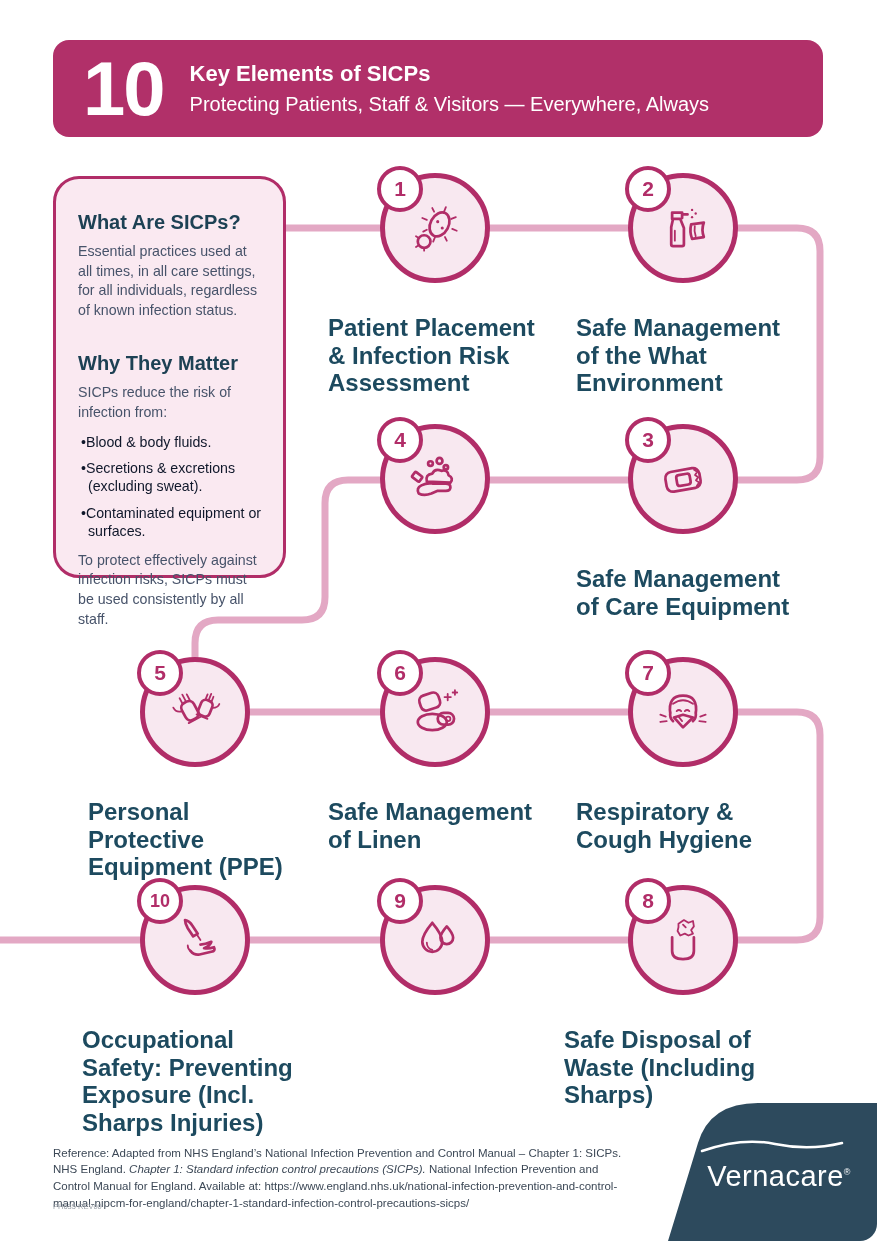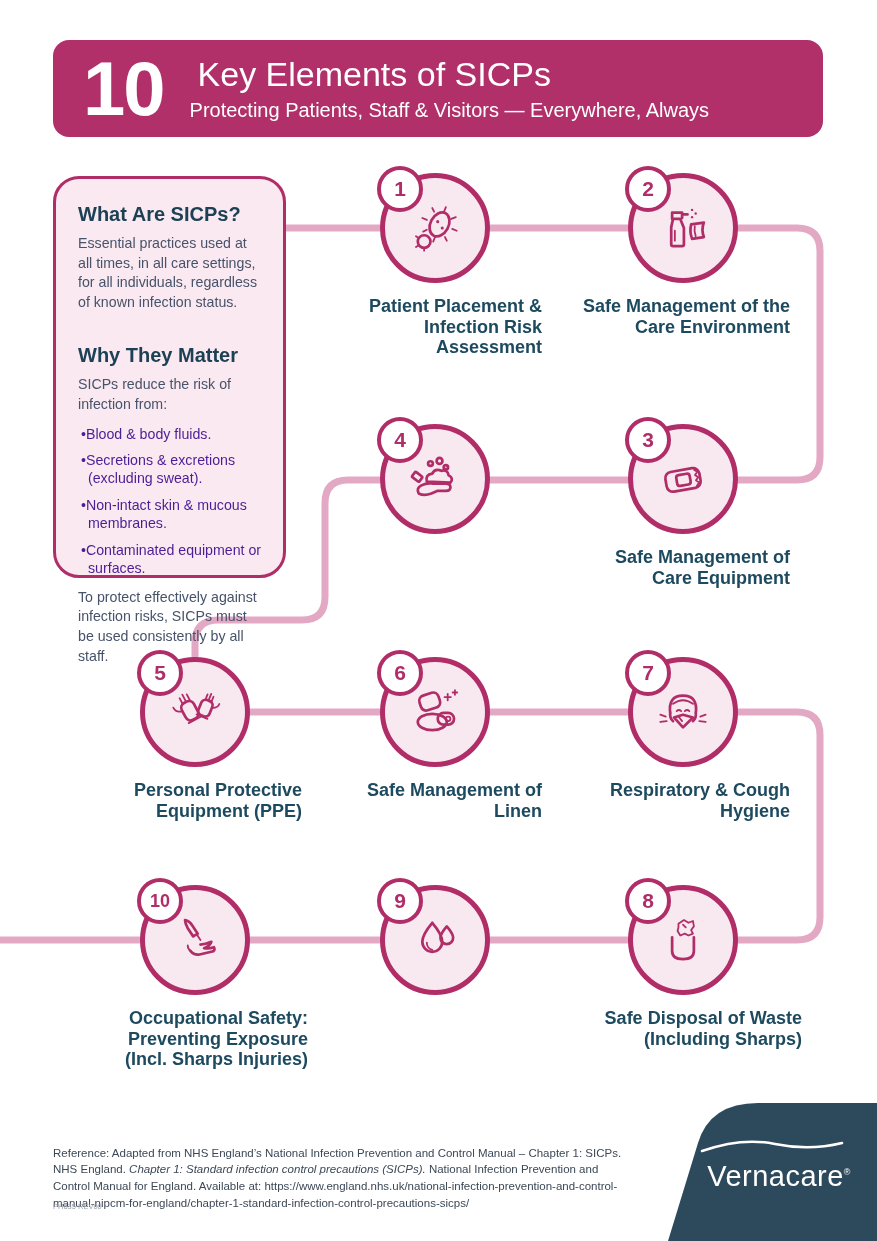--- a/index.html
+++ b/index.html
@@ -1,56 +1,56 @@
 <!DOCTYPE html>
 <html><head>
 <meta charset="utf-8">
 <style>
   html,body{margin:0;padding:0;background:#ffffff;}
   .page{position:relative;width:877px;height:1241px;background:#ffffff;overflow:hidden;
-        font-family:"Liberation Sans",sans-serif;}
+        font-family:"Liberation Sans",sans-serif;border-radius:17px;}
 
   
   .header{position:absolute;left:53px;top:40px;width:770px;height:97px;
           background:#b13069;border-radius:16px;display:flex;align-items:center;
           color:#fff;box-sizing:border-box;padding:0 30px;}
   .big-number{font-size:76px;font-weight:700;line-height:1;letter-spacing:-2px;margin-right:26px;}
-  .header-title{font-size:34px;font-weight:400;line-height:1.1;margin:0 0 6px 8px;}
+  .header-title{font-size:22px;font-weight:700;line-height:1.1;margin:0 0 6px 0;}
   .header-subtitle{font-size:20px;font-weight:400;line-height:1.1;}
 
   
   .connector{position:absolute;left:0;top:0;z-index:1;}
   .connector path{stroke:#e3a8c4;stroke-width:7;fill:none;}
 
   
   .info-box{position:absolute;left:53px;top:176px;width:233px;height:402px;z-index:2;
             background:#fae9f1;border:3px solid #b12d68;border-radius:26px;
-            box-sizing:border-box;padding:24px 20px 0 22px;}
+            box-sizing:border-box;padding:32px 20px 0 22px;}
   .info-box h2{margin:0 0 8px 0;font-size:20px;font-weight:700;color:#1d4154;}
   .info-box .why{margin-top:32px;}
   .info-box p{margin:0 0 10px 0;font-size:14.2px;line-height:1.38;color:#47536a;}
   .info-box ul{margin:0 0 10px 0;padding:0;list-style:none;}
-  .info-box li{font-size:14.2px;line-height:1.3;color:#4c1d95;margin-bottom:8px;
+  .info-box li{font-size:14.2px;line-height:1.3;color:#0f172a;margin-bottom:8px;
                padding-left:10px;text-indent:-7px;}
   .info-box li::before{content:"•";}
 
   
   .item{position:absolute;width:240px;z-index:3;}
   .circle{position:relative;width:100px;height:100px;margin:0 auto;border-radius:50%;
           background:#f8e8f0;border:5px solid #b12d68;display:flex;align-items:center;
           justify-content:center;box-sizing:content-box;}
   .badge{position:absolute;top:-12px;left:-8px;width:38px;height:38px;border-radius:50%;
          background:#ffffff;border:4px solid #b12d68;color:#b12d68;font-weight:700;
          font-size:21px;display:flex;align-items:center;justify-content:center;z-index:4;}
   .badge.two-digit{font-size:18px;}
   .icon{width:58px;height:58px;}
   .icon *{stroke:#b12d68;stroke-width:3;fill:none;stroke-linecap:round;stroke-linejoin:round;}
   .icon .fill{fill:#b12d68;stroke:none;}
   .icon .thin{stroke-width:2;}
-  .label{margin:13px auto 0 auto;width:214px;text-align:right;font-size:18px;
+  .label{margin:31px auto 0 auto;width:214px;text-align:left;font-size:24px;
          font-weight:700;line-height:1.15;color:#1d4a5f;}
   .item-1{left:315px;top:173px;}  .item-2{left:563px;top:173px;}
   .item-3{left:563px;top:424px;}  .item-4{left:315px;top:424px;}
   .item-5{left:75px; top:657px;}  .item-6{left:315px;top:657px;}
   .item-7{left:563px;top:657px;}  .item-8{left:563px;top:885px;}
   .item-9{left:315px;top:885px;}  .item-10{left:75px;top:885px;}
   .item-8 .label{width:238px;}
   .item-10 .label{width:226px;}
 
   
@@ -82,21 +82,20 @@
   </svg>
 
   <aside class="info-box">
     <h2>What Are SICPs?</h2>
     <p>Essential practices used at all times, in all care settings, for all individuals, regardless of known infection status.</p>
     <h2 class="why">Why They Matter</h2>
     <p>SICPs reduce the risk of infection from:</p>
     <ul>
       <li>Blood &amp; body fluids.</li>
       <li>Secretions &amp; excretions (excluding sweat).</li>
-      <li>Non-intact skin &amp; mucous membranes.</li>
       <li>Contaminated equipment or surfaces.</li>
     </ul>
     <p>To protect effectively against infection risks, SICPs must be used consistently by all staff.</p>
   </aside>
 
   <div class="item item-1">
     <div class="circle">
       <span class="badge">1</span>
       <svg class="icon" viewBox="0 0 64 64">
         <ellipse cx="37" cy="28" rx="10" ry="14" transform="rotate(28 37 28)"></ellipse>
@@ -117,21 +116,21 @@
         <path d="M21 22 L19 31 V50 Q19 52 21 52 H31 Q33 52 33 50 V32 L29 22 Z"></path>
         <path d="M20 22 V15 H31 V21 M31 17 H37"></path>
         <path class="thin" d="M23 35 V46"></path>
         <circle class="fill" cx="42" cy="12" r="1.3"></circle>
           <circle class="fill" cx="46" cy="16" r="1.3"></circle>
           <circle class="fill" cx="42" cy="20" r="1.3"></circle>
         <path d="M41 28 Q39 36 42 44 L55 42 Q52 34 55 26 Z"></path>
         <path class="thin" d="M45 30 Q44 36 46 41"></path>
       </svg>
     </div>
-    <div class="label">Safe Management of the Care Environment</div>
+    <div class="label">Safe Management of the What Environment</div>
   </div>
 
   <div class="item item-3">
     <div class="circle">
       <span class="badge">3</span>
       <svg class="icon" viewBox="0 0 64 64">
         <g transform="rotate(-10 32 33)">
           <rect x="13" y="22" width="38" height="22" rx="7"></rect>
           <rect x="25" y="27" width="15" height="12" rx="3"></rect>
           <path class="thin" d="M46 24 l3 3 -3 3 3 3 -3 3 3 3 -3 3"></path>

